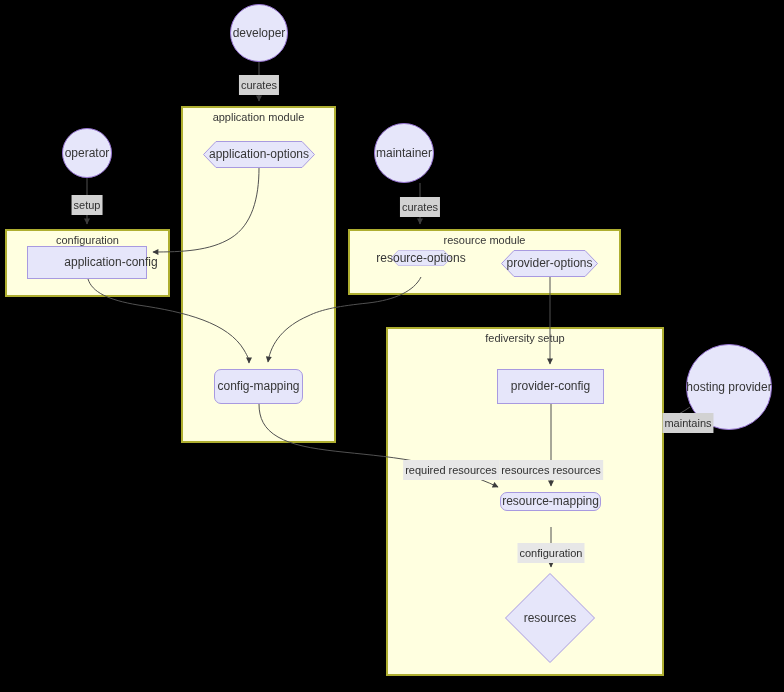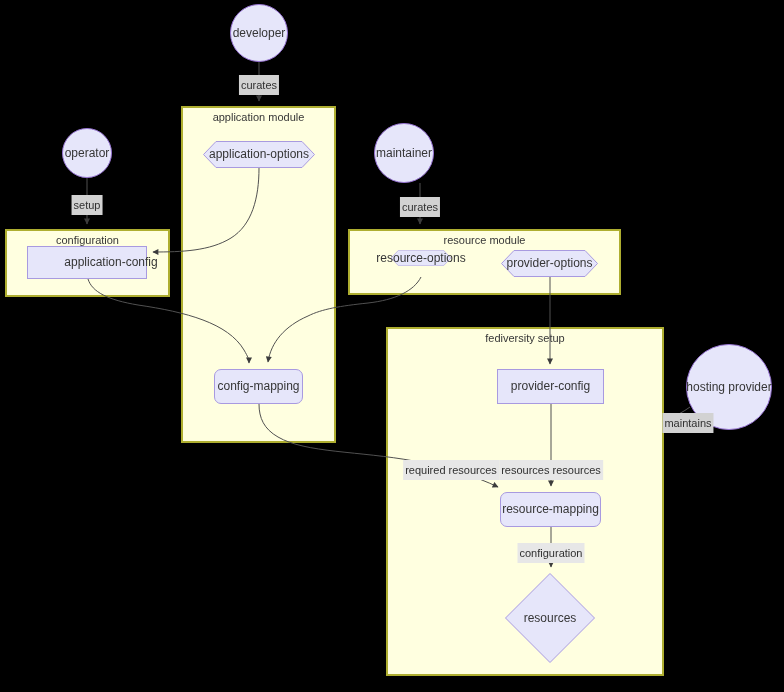--- a/index.html
+++ b/index.html
@@ -115,21 +115,21 @@
 </div>
 
 <div class="node rrect" style="left:214px; top:369px; width:89px; height:35px;">
   <span>config-mapping</span>
 </div>
 
 <div class="node rect" style="left:497px; top:369px; width:107px; height:35px;">
   <span>provider-config</span>
 </div>
 
-<div class="node rrect" style="left:500px; top:492px; width:101px; height:35px;text-align:center;">
+<div class="node rrect" style="left:500px; top:492px; width:101px; height:19px;text-align:center;">
   <span>resource-mapping</span>
 </div>
 
 <div class="node" style="left:505px; top:573px; width:90px; height:90px;">
   <svg class="shape-svg" viewBox="0 0 90 90">
     <polygon points="45,0.5 89.5,45 45,89.5 0.5,45" fill="var(--node_fill)" stroke="var(--shape_border)" stroke-width="1"></polygon>
   </svg>
   <span>resources</span>
 </div>
 

